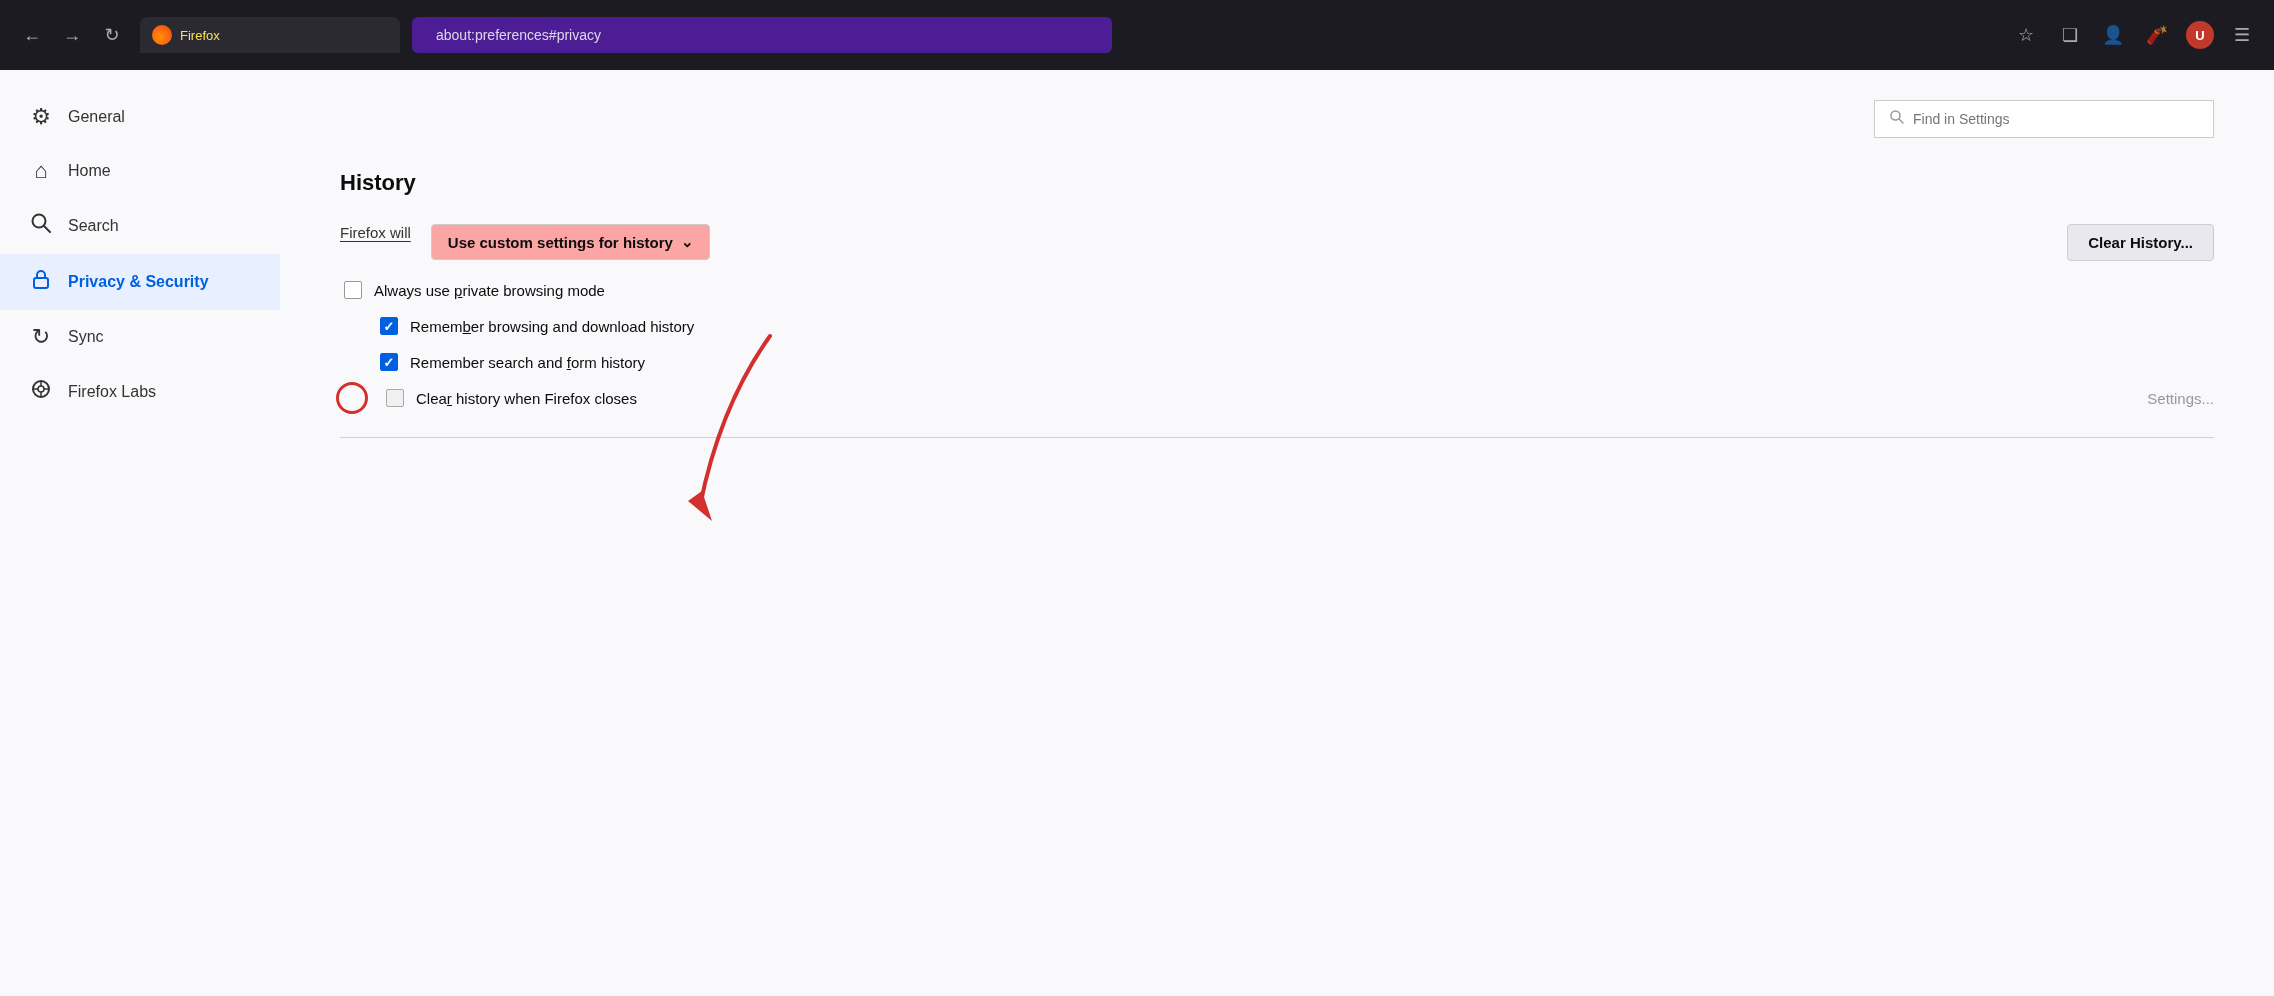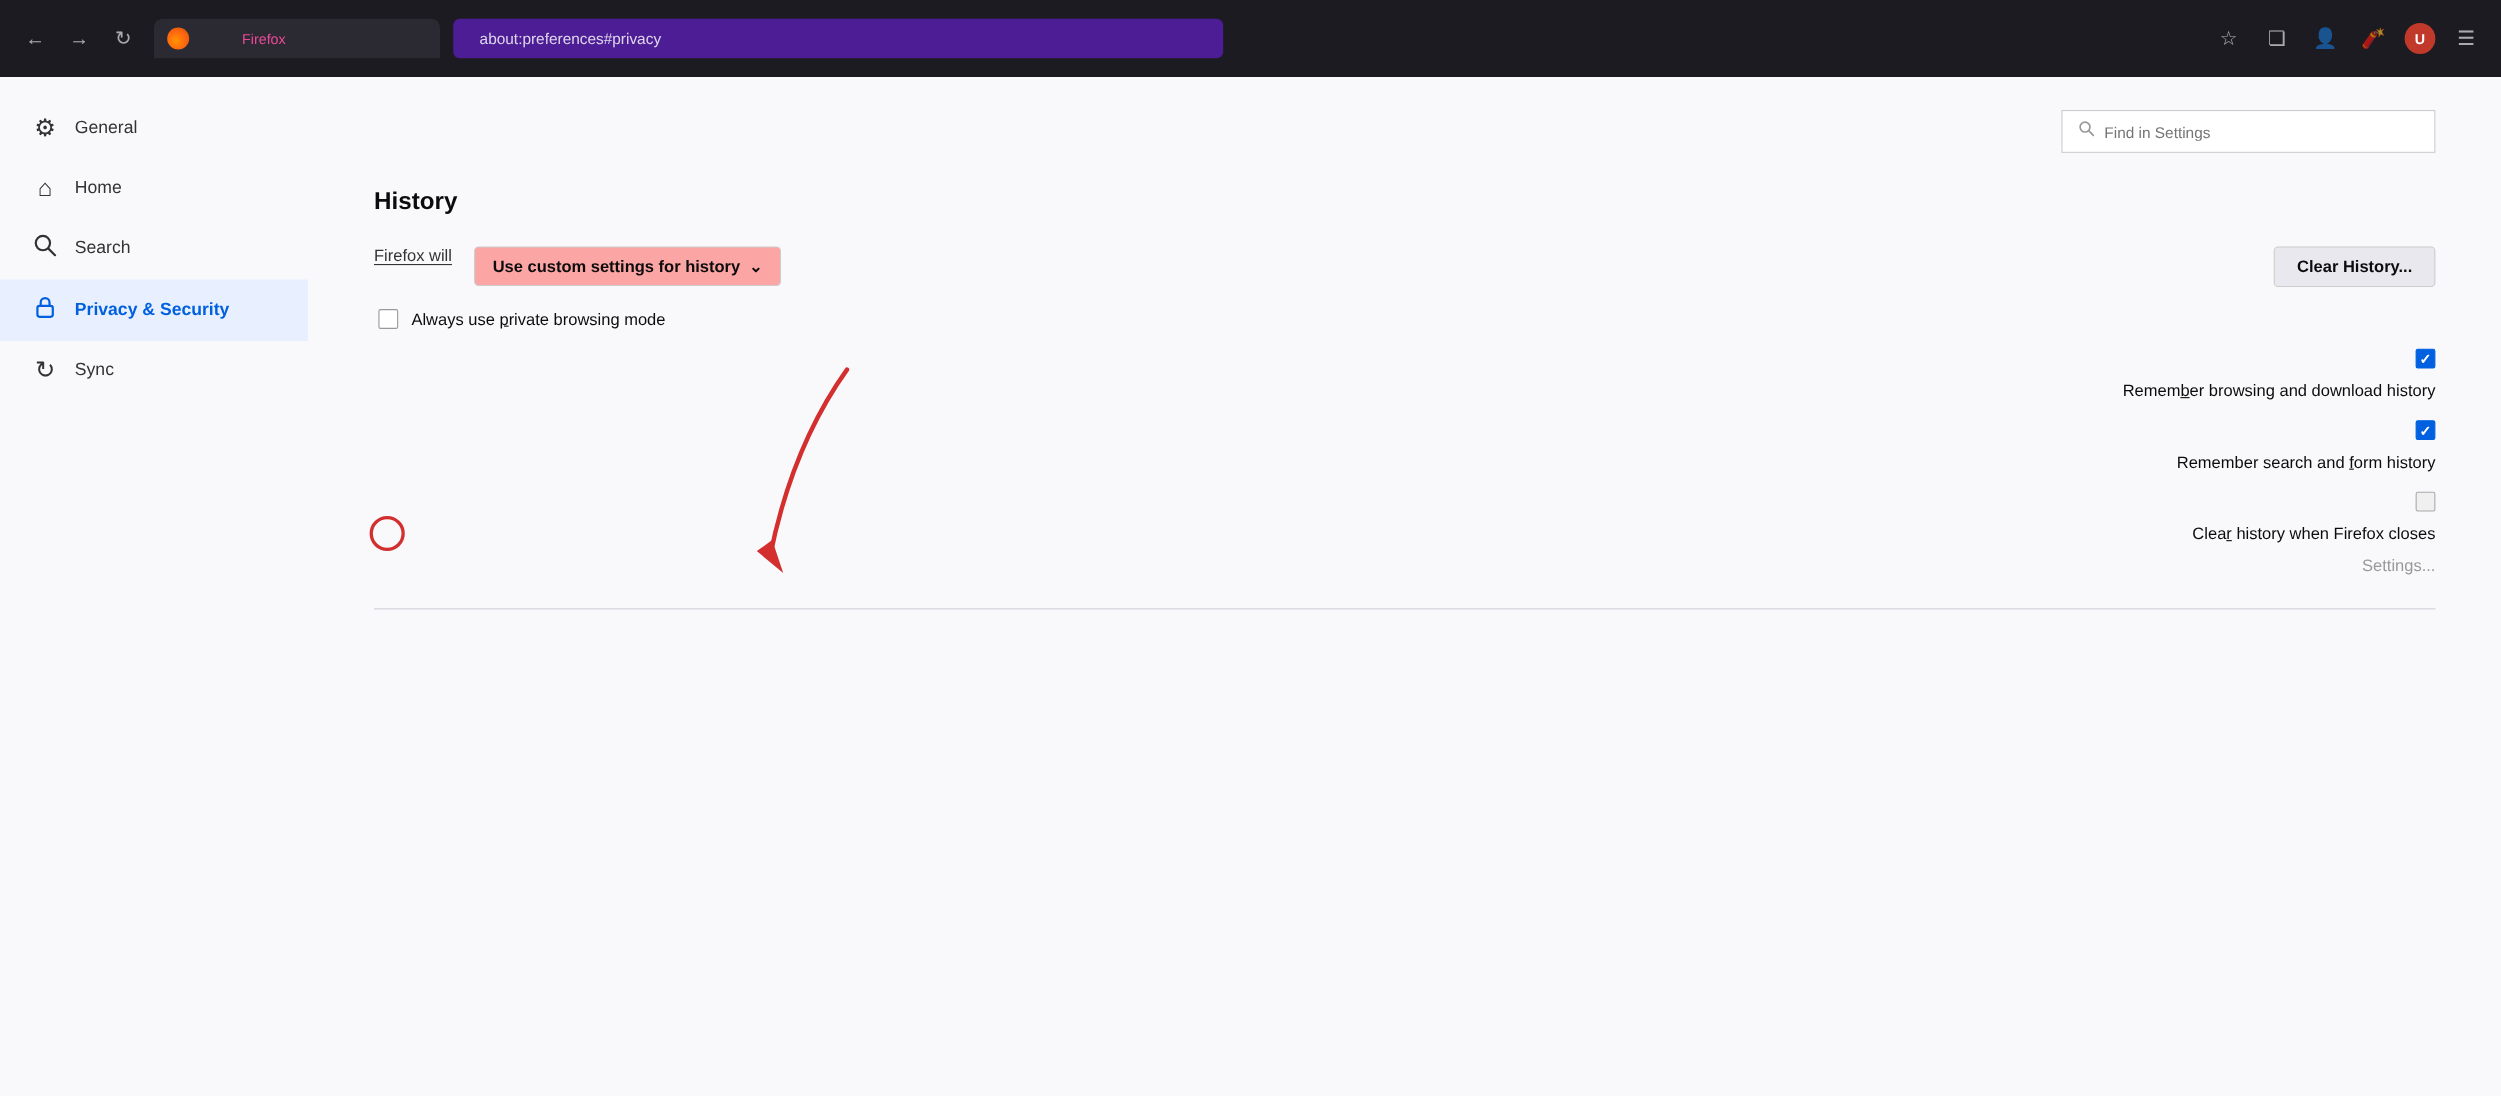--- a/index.html
+++ b/index.html
@@ -29,21 +29,21 @@
       gap: 8px;
       min-width: 260px;
     }
     .firefox-logo {
       width: 20px; height: 20px;
       background: radial-gradient(circle at 40% 60%, #ff9500, #ff6611, #c50);
       border-radius: 50%;
       flex-shrink: 0;
       position: relative;
     }
-    .tab-title { color: #ec4899; font-size: 13px; margin-left: 40px; }
+    .tab-title { color: #fde047; font-size: 13px; }
     .address-bar {
       flex: 1;
       background: #4c1d95;
       border-radius: 6px;
       height: 36px;
       display: flex;
       align-items: center;
       padding: 0 24px;
       gap: 8px;
       max-width: 700px;
@@ -136,21 +136,21 @@
       cursor: pointer;
       display: flex; align-items: center; gap: 8px;
     }
 
     .checkbox-row {
       display: flex; align-items: flex-end; gap: 12px;
       margin-bottom: 18px;
       padding-left: 4px;
       position: relative;
     }
-    .checkbox-row.indented { padding-left: 40px; flex-direction: column; }
+    .checkbox-row.indented { padding-left: 40px; }
 
     .checkbox-label { font-size: 15px; color: #0c0c0d; }
 
     
     .cb {
       width: 18px; height: 18px;
       border: 1.5px solid #999;
       border-radius: 2px;
       background: #fff;
       flex-shrink: 0;
@@ -275,20 +275,33 @@
           <rect x="4" y="10" width="14" height="10" rx="2" stroke="#0060df" stroke-width="2"></rect>
           <path d="M7 10V7a4 4 0 018 0v3" stroke="#0060df" stroke-width="2" stroke-linecap="round"></path>
         </svg>
       </span>
       <span style="color:#0060df;font-weight:600;">Privacy &amp; Security</span>
     </div>
     <div class="sidebar-item">
       <span class="sidebar-icon">↻</span>
       <span>Sync</span>
     </div>
+    <div class="sidebar-item">
+      <span class="sidebar-icon">
+        <svg width="22" height="22" viewBox="0 0 22 22" fill="none" xmlns="http://www.w3.org/2000/svg">
+          <circle cx="11" cy="11" r="8" stroke="#333" stroke-width="2"></circle>
+          <circle cx="11" cy="11" r="3" stroke="#333" stroke-width="1.5"></circle>
+          <line x1="11" y1="3" x2="11" y2="8" stroke="#333" stroke-width="1.5"></line>
+          <line x1="11" y1="14" x2="11" y2="19" stroke="#333" stroke-width="1.5"></line>
+          <line x1="3" y1="11" x2="8" y2="11" stroke="#333" stroke-width="1.5"></line>
+          <line x1="14" y1="11" x2="19" y2="11" stroke="#333" stroke-width="1.5"></line>
+        </svg>
+      </span>
+      <span>Firefox Labs</span>
+    </div>
   </nav>
 
   <main class="main-content">
 
     <div class="find-in-settings">
       <span class="find-icon">
         <svg width="16" height="16" viewBox="0 0 16 16" fill="none">
           <circle cx="6.5" cy="6.5" r="4.5" stroke="#999" stroke-width="1.5"></circle>
           <line x1="10" y1="10" x2="14" y2="14" stroke="#999" stroke-width="1.5" stroke-linecap="round"></line>
         </svg>

